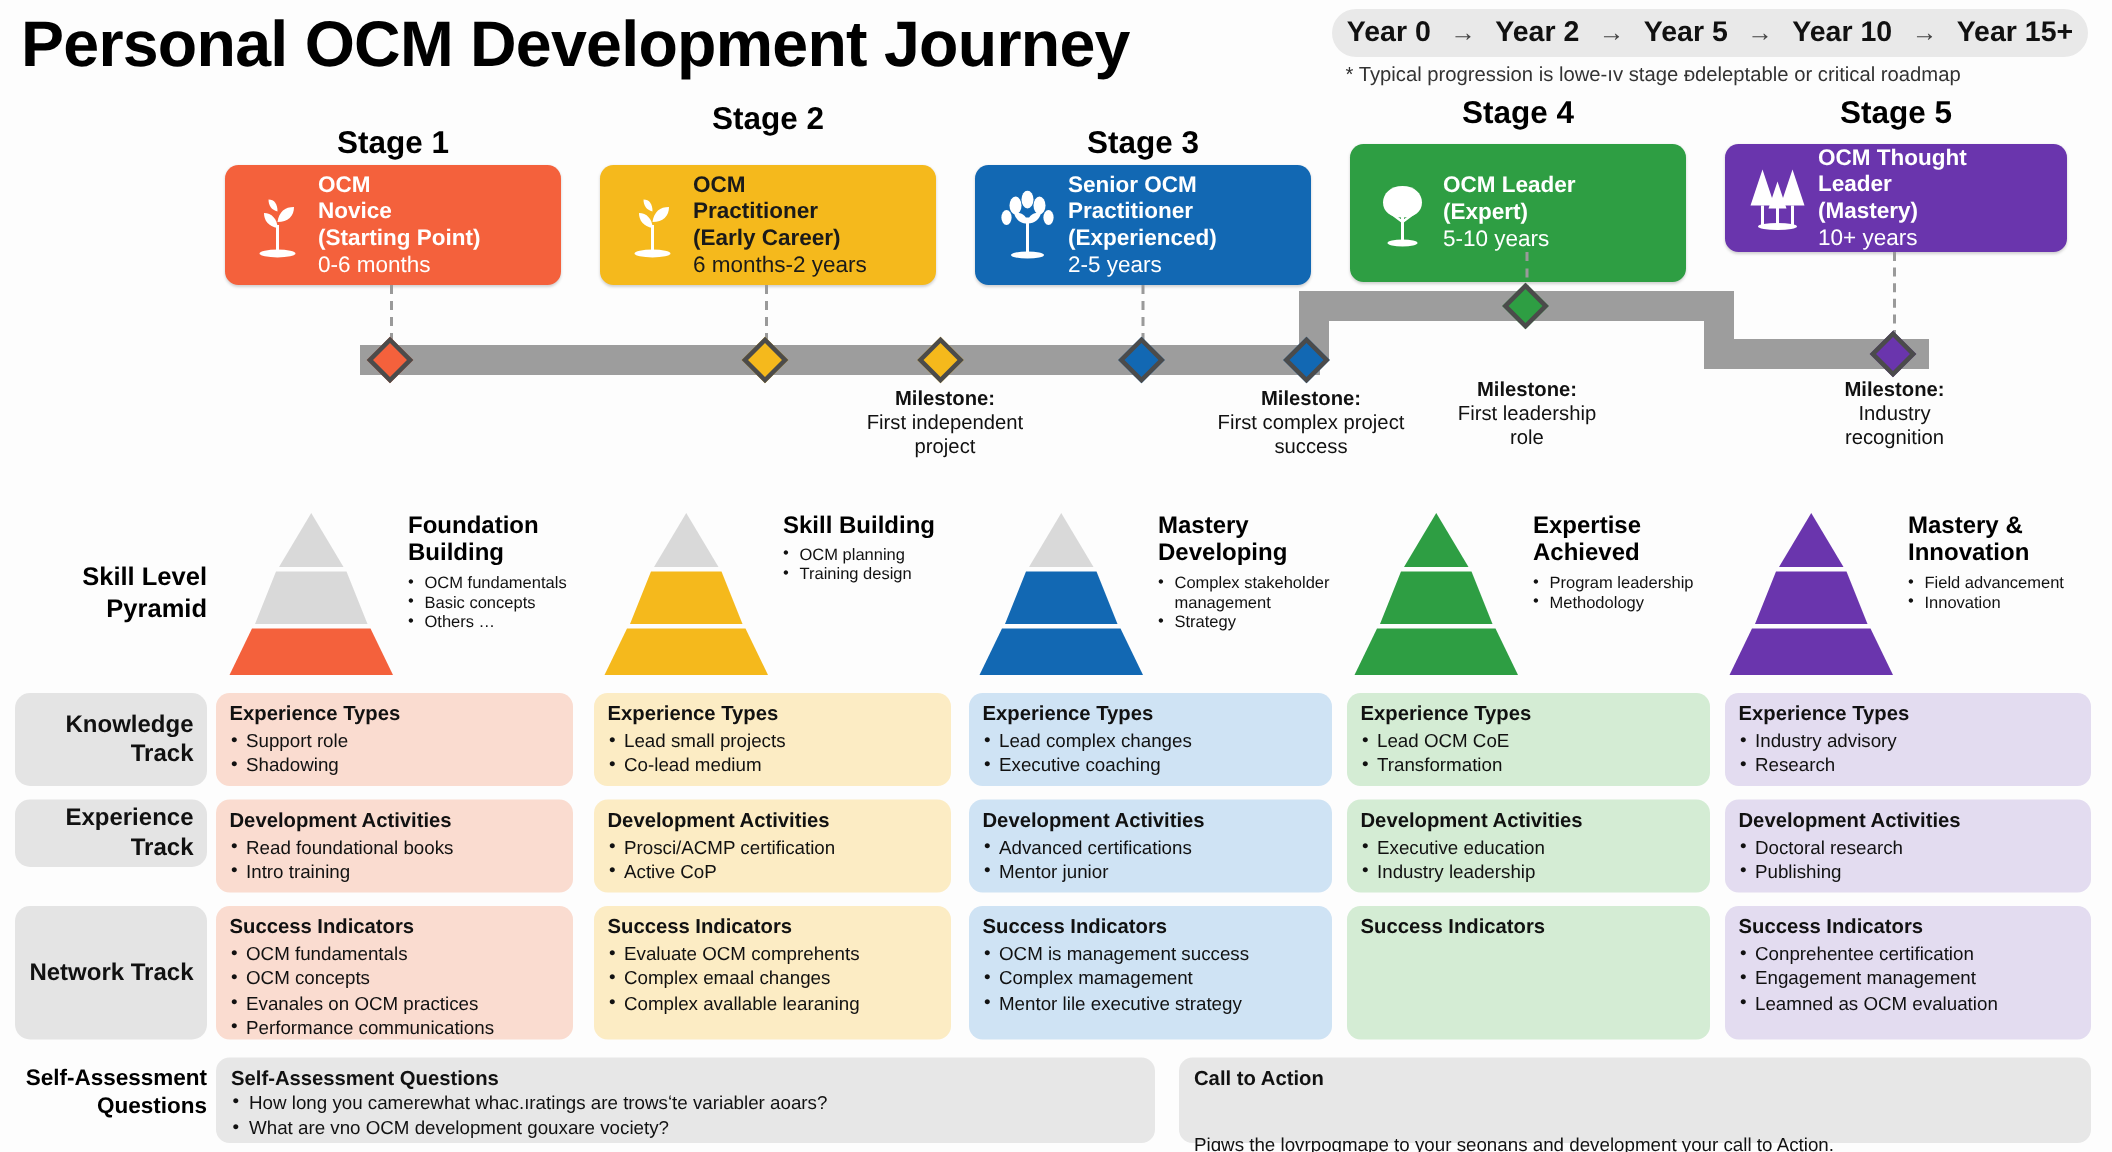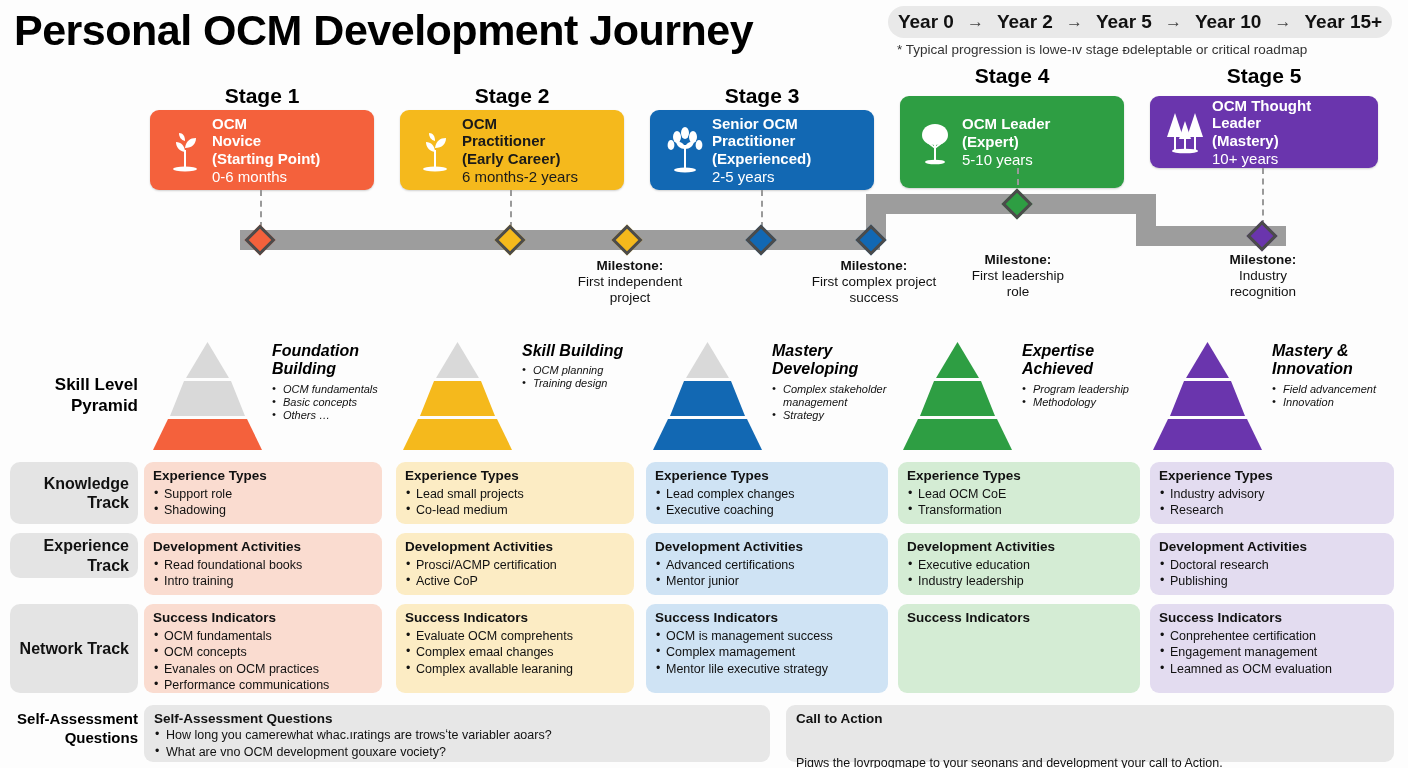--- a/index.html
+++ b/index.html
@@ -44,21 +44,21 @@
   .ms{position:absolute;text-align:center;font-size:13.5px;line-height:1.2;color:#111;}
   .ms b{font-weight:bold;}
 
   
   #pyramid-label{
     left:12px;top:374px;width:126px;text-align:right;font-size:17px;
     font-weight:bold;line-height:1.25;color:#000;
   }
   .pyr-group{position:absolute;top:340px;height:116px;}
   .pyr{position:absolute;left:0;top:0;width:115px;height:112px;}
-  .pyr-txt{position:absolute;left:122px;top:2px;width:140px;font-style:italic;}
+  .pyr-txt{position:absolute;left:122px;top:2px;width:140px;}
   .pyr-txt .ttl{font-size:16px;font-weight:bold;line-height:1.15;color:#000;}
   .pyr-txt ul{margin:4px 0 0 0;padding:0;list-style:none;}
   .pyr-txt li{font-size:11px;line-height:1.18;color:#111;padding-left:11px;position:relative;}
   .pyr-txt li:before{content:"•";position:absolute;left:0;top:-1px;}
 
   
   .row-label{
     position:absolute;left:10px;width:128px;border-radius:10px;background:#e4e4e4;
     display:flex;align-items:center;justify-content:flex-end;padding-right:9px;
     box-sizing:border-box;text-align:right;font-size:16px;font-weight:bold;
@@ -99,21 +99,21 @@
   <span class="arw">→</span>
   <span class="yr">Year 5</span>
   <span class="arw">→</span>
   <span class="yr">Year 10</span>
   <span class="arw">→</span>
   <span class="yr">Year 15+</span>
 </div>
 <div class="abs" id="legend-note">* Typical progression is lowe-ıv stage ᴆdeleptable or critical roadmap</div>
 
 <div class="abs stage-heading" style="left:150px;top:84px;width:224px;">Stage 1</div>
-<div class="abs stage-heading" style="left:400px;top:84px;width:224px;">Stage 2</div>
+<div class="abs stage-heading" style="left:400px;top:68px;width:224px;">Stage 2</div>
 <div class="abs stage-heading" style="left:650px;top:84px;width:224px;">Stage 3</div>
 <div class="abs stage-heading" style="left:900px;top:64px;width:224px;">Stage 4</div>
 <div class="abs stage-heading" style="left:1150px;top:64px;width:228px;">Stage 5</div>
 
 <div class="abs stage-card" style="left:150px;top:110px;width:224px;height:80px;background:#f4613c;">
   <span class="ico">
     <svg width="40" height="44" viewBox="0 0 40 44" fill="#fff">
       <path d="M19 42h2V22h-2z"></path>
       <path d="M20 24c-6-1-9-5-9-10 5 0 9 4 9 10z"></path>
       <path d="M20 20c1-7 5-10 11-10 0 6-4 10-11 10z"></path>

